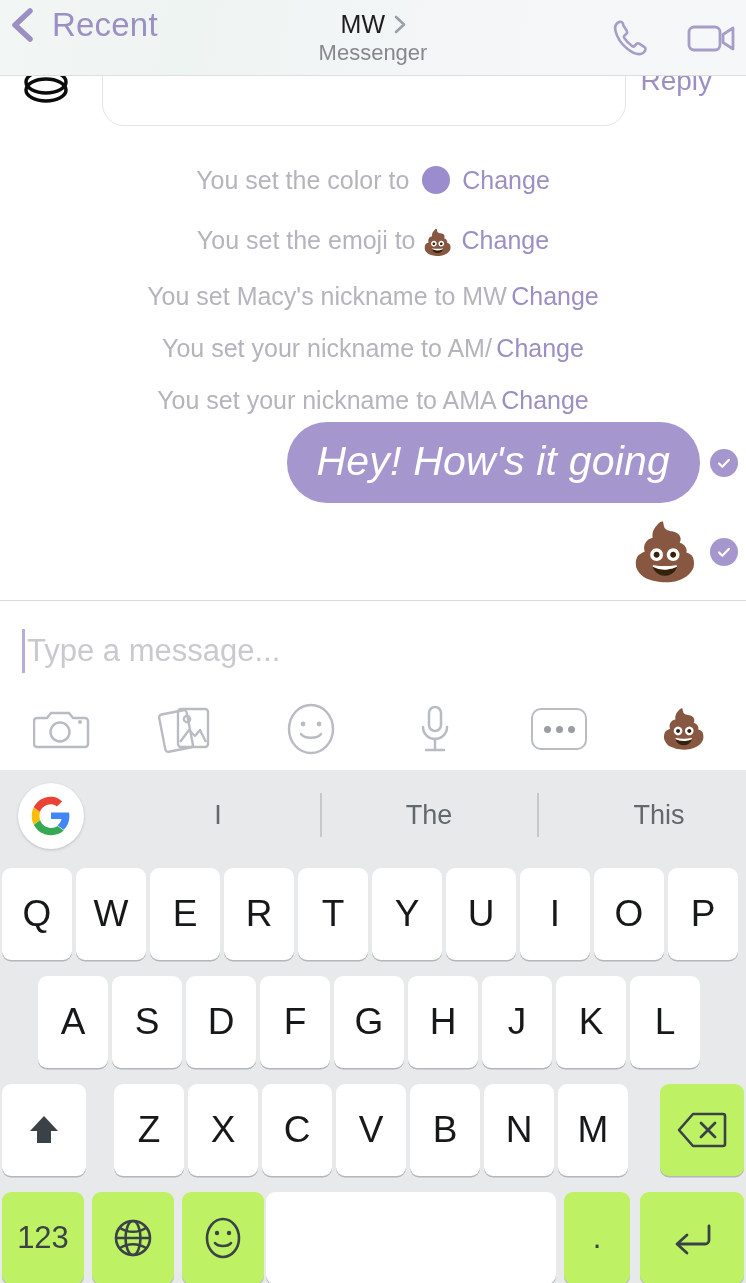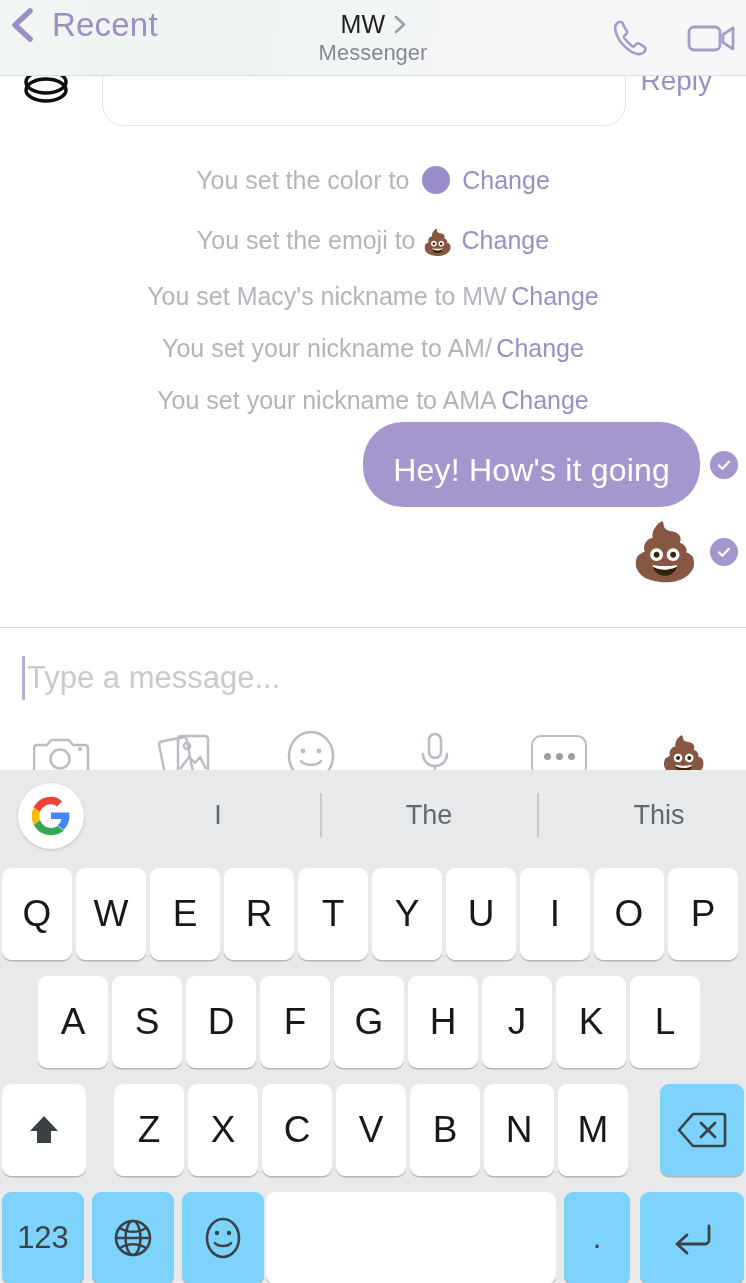--- a/index.html
+++ b/index.html
@@ -58,35 +58,36 @@
   .color-dot {
     display: inline-block; vertical-align: -5px;
     width: 28px; height: 28px; border-radius: 50%; background: #9b8ccd;
     margin: 0 8px;
   }
   .sys-emoji { font-size: 25px; vertical-align: -2px; margin: 0 4px 0 2px; }
 
   .bubble-row { position: absolute; right: 0; display: flex; align-items: center; }
   .bubble {
     background: #a696ce; color: #ffffff;
-    border-radius: 40px; padding: 30px 30px 18px;
-    font-size: 32px; letter-spacing: .2px; white-space: nowrap;
+    border-radius: 40px; padding: 16px 30px 18px;
+    font-size: 41px; letter-spacing: .2px; white-space: nowrap;
     cursor: pointer;
+    font-style: italic;
   }
   .emoji-msg { font-size: 56px; line-height: 1; }
   .check {
     width: 28px; height: 28px; border-radius: 50%; background: #a696ce;
     display: flex; align-items: center; justify-content: center;
     margin-left: 10px; flex: none;
   }
 
   
   .composer {
     position: absolute; left: 0; top: 600px; width: 746px; height: 170px;
-    background: #ffffff; border-top: 1px solid #d9dadc; margin-top: 27px;
+    background: #ffffff; border-top: 1px solid #d9dadc;
   }
   .input-row { position: absolute; left: 0; top: 0; width: 746px; height: 100px; display: flex; align-items: center; }
   .caret { width: 3px; height: 44px; background: #b8aed8; margin-left: 22px; }
   .placeholder { font-size: 31px; color: #c9c9cf; margin-left: 2px; }
   .tool-row {
     position: absolute; left: 0; top: 92px; width: 746px; height: 72px;
     display: flex; align-items: center;
   }
   .tool { flex: 1; display: flex; align-items: center; justify-content: center; cursor: pointer; height: 72px; }
   .aa { font-size: 38px; color: #9b8fc4; letter-spacing: 1px; }
@@ -123,21 +124,21 @@
 
   .krow { position: absolute; left: 0; width: 746px; height: 98px; }
   .key {
     position: absolute; top: 0; height: 92px;
     background: #ffffff; border-radius: 9px;
     box-shadow: 0 1.5px 0 rgba(136,140,145,.55);
     display: flex; align-items: center; justify-content: center;
     font-size: 37px; color: #16181a; font-weight: 300;
     cursor: pointer; user-select: none;
   }
-  .key.fn { background: #7dd3fc; }
+  .key.fn { background: #bef264; }
   .key.space { background: #ffffff; }
   .key.small { font-size: 31px; color: #3b4247; }
 </style>
 </head>
 <body>
 
 <div id="app">
 
   <div class="header">
     <div class="back-btn">

